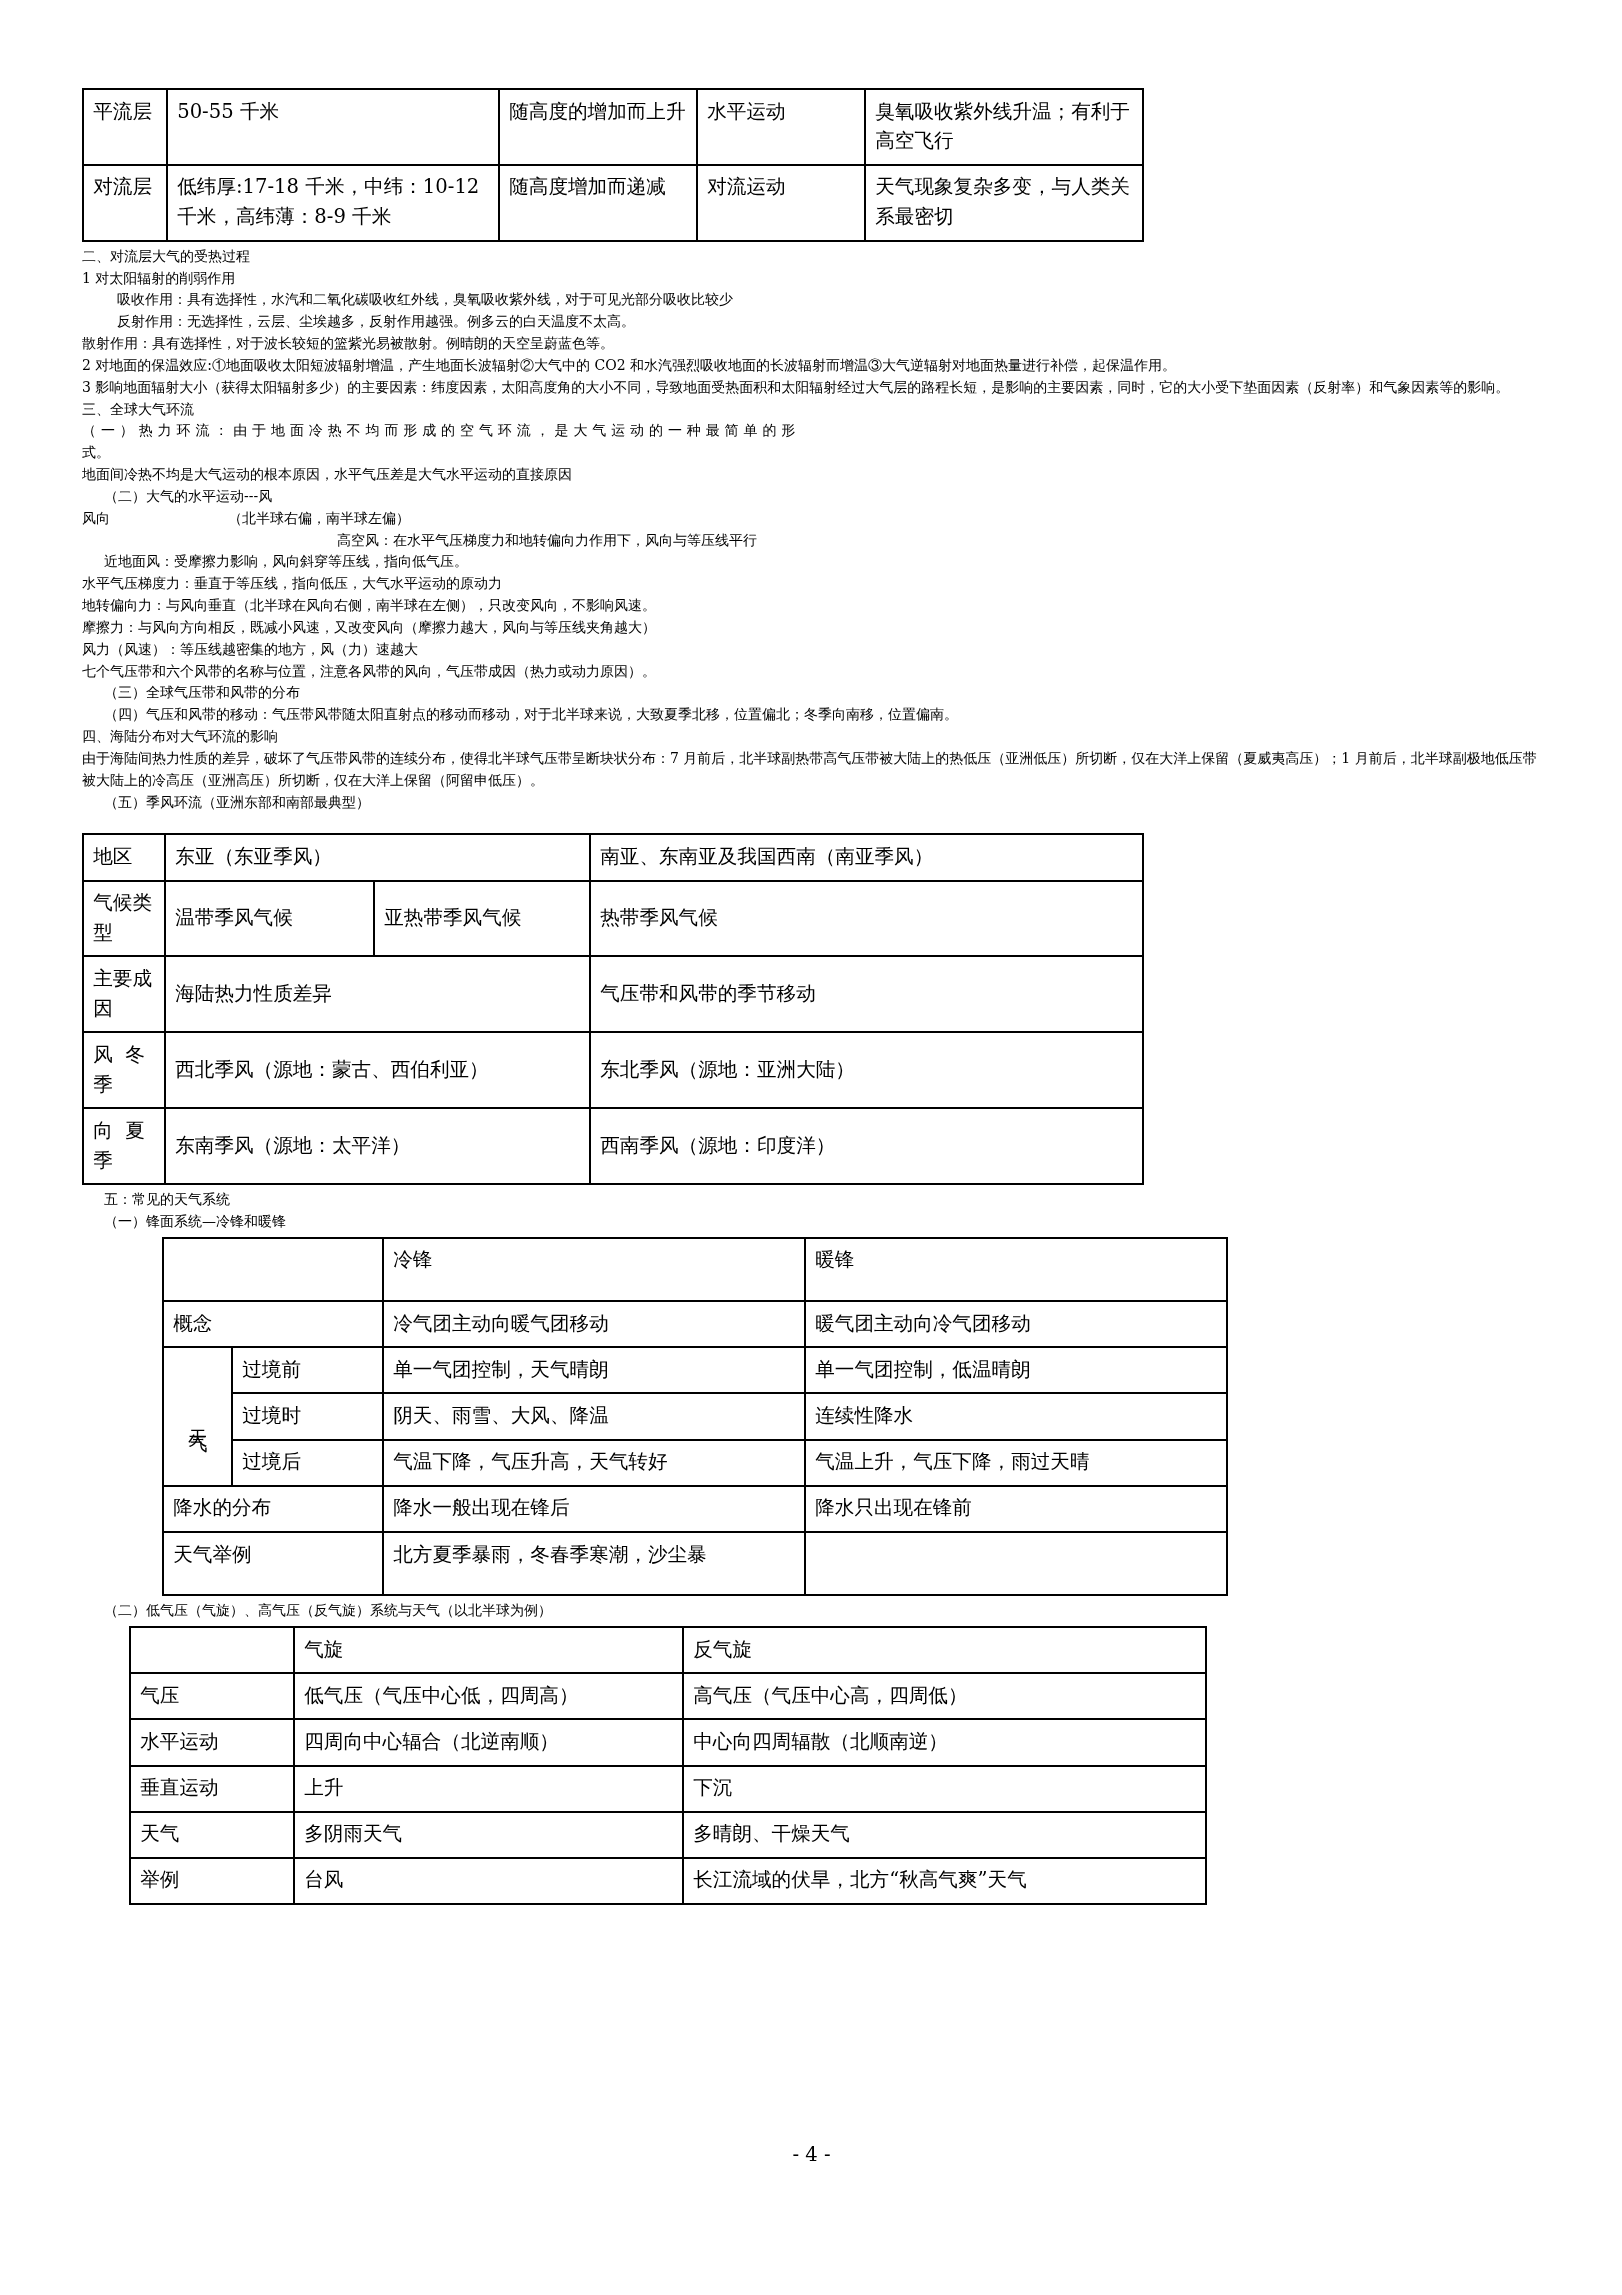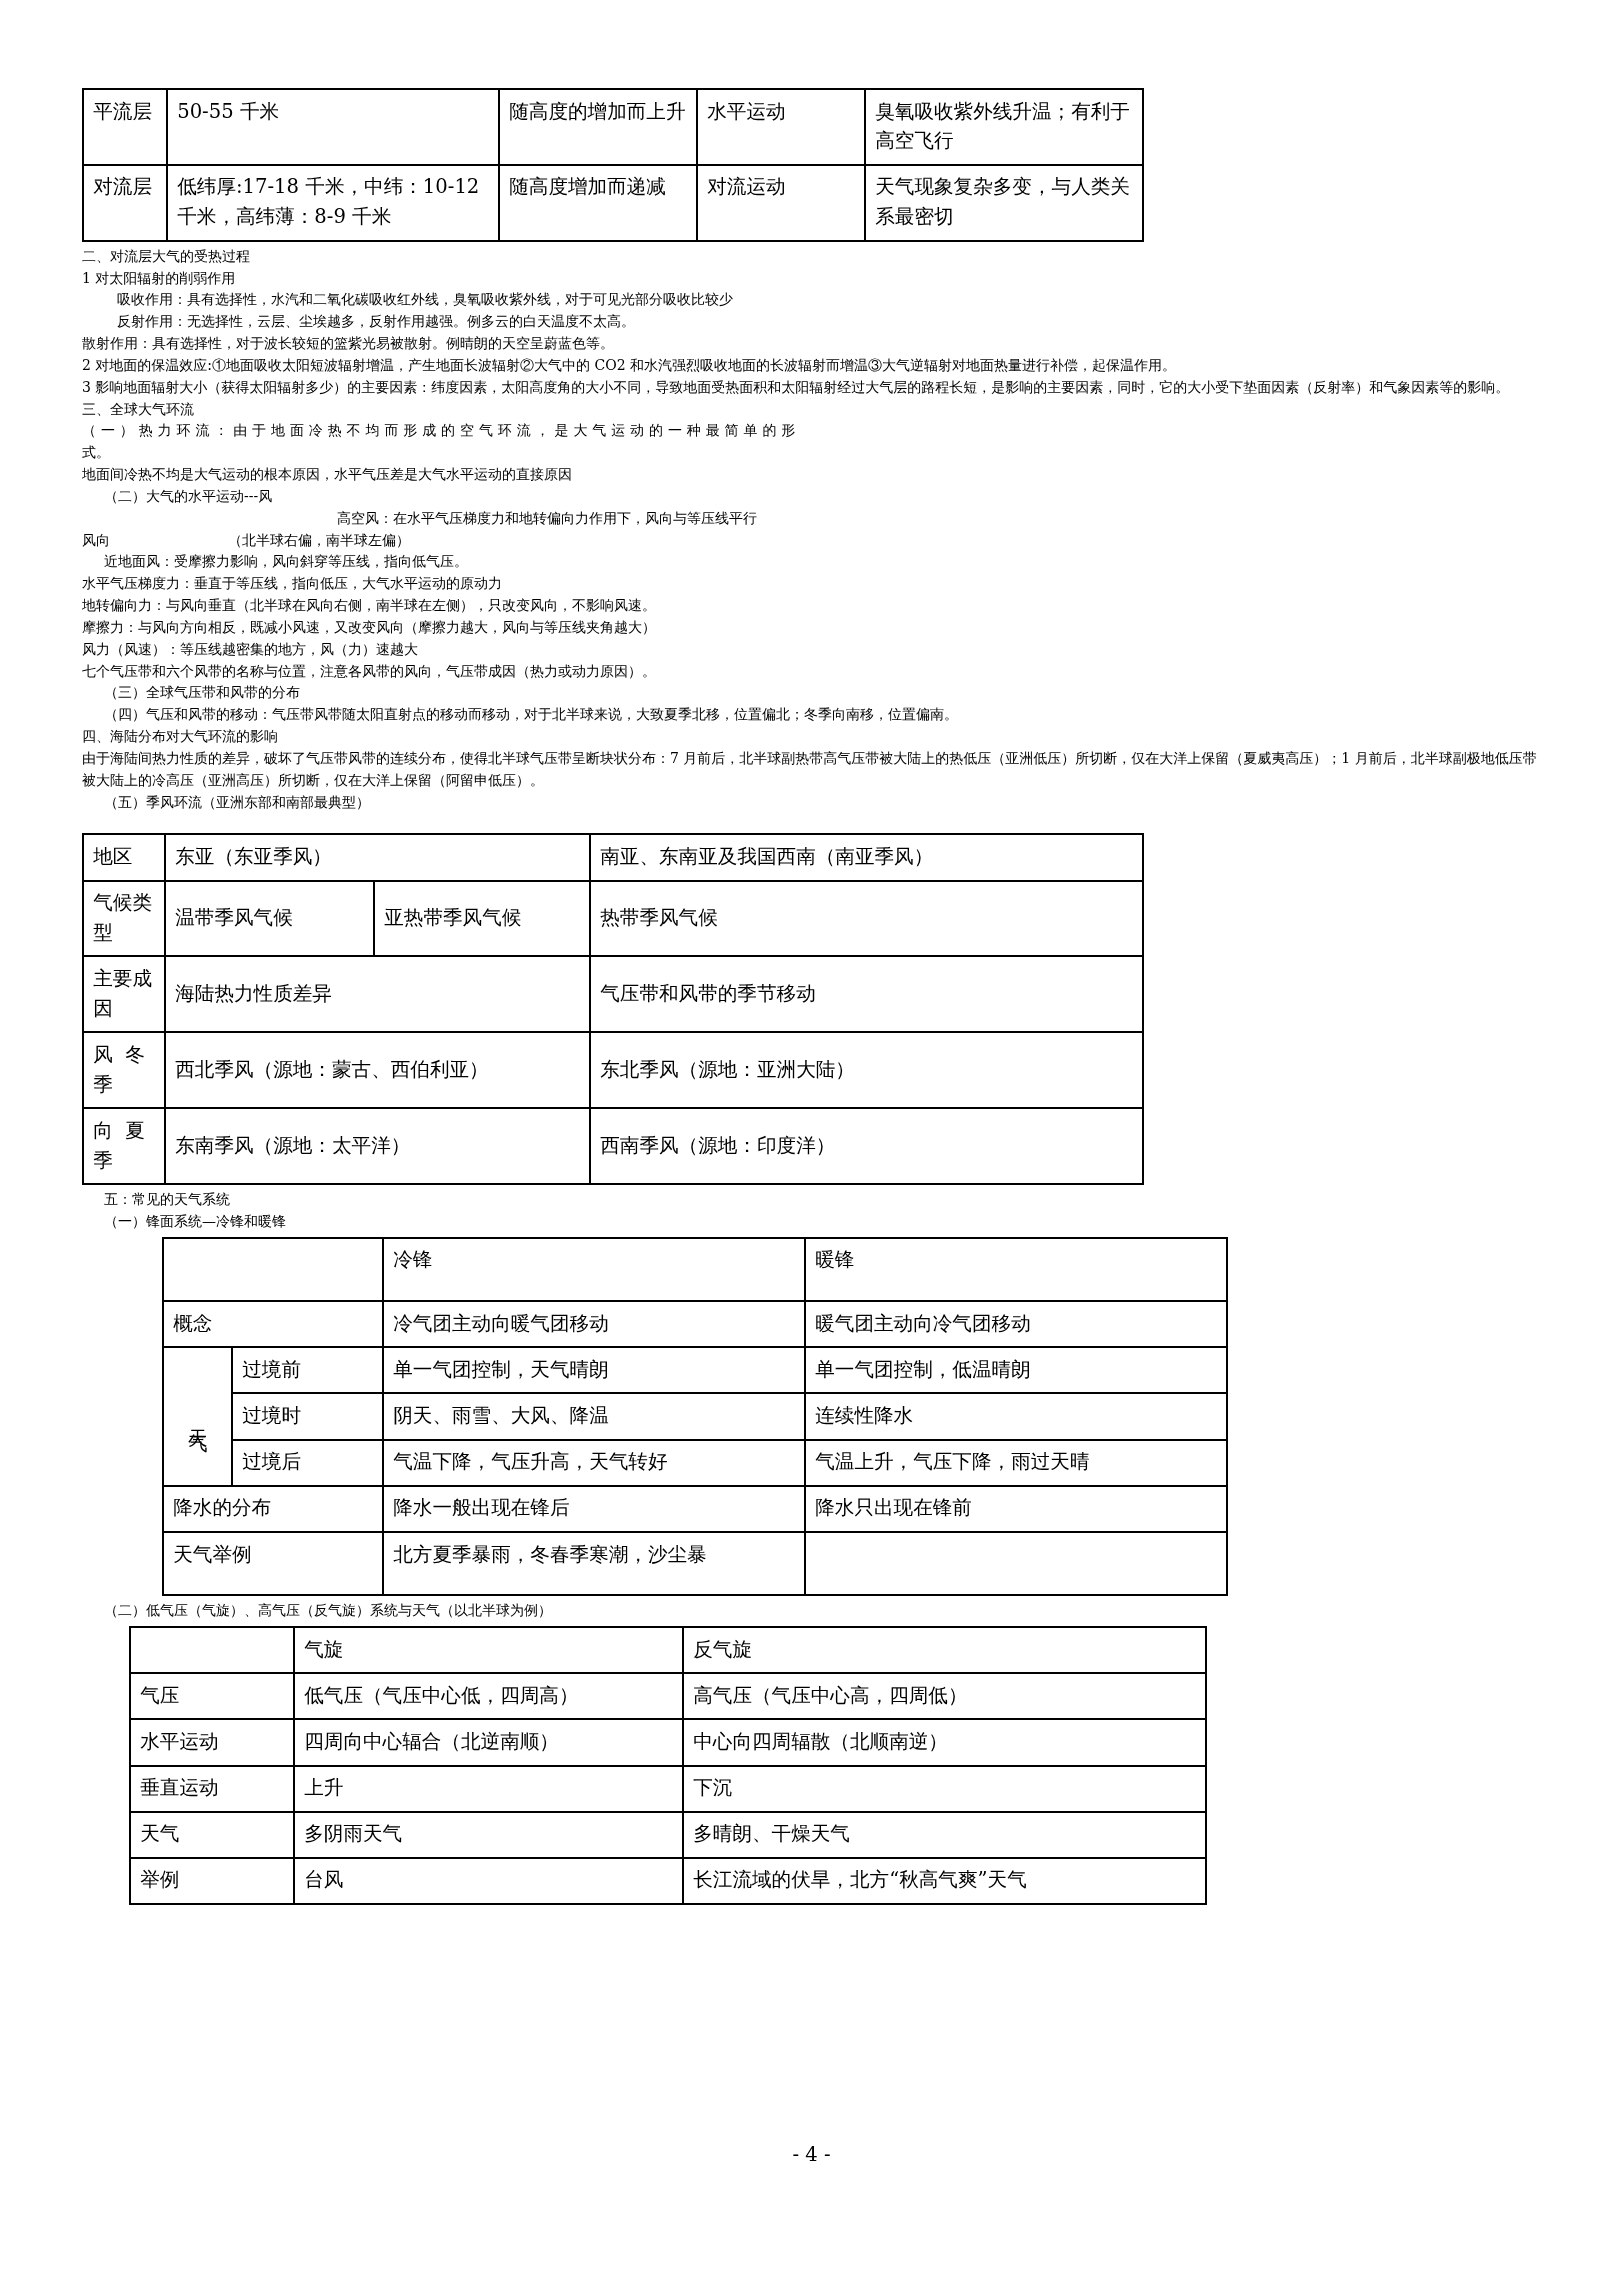--- a/index.html
+++ b/index.html
@@ -133,24 +133,24 @@
     <p class="line indent2">反射作用：无选择性，云层、尘埃越多，反射作用越强。例多云的白天温度不太高。</p>
     <p class="line">散射作用：具有选择性，对于波长较短的篮紫光易被散射。例晴朗的天空呈蔚蓝色等。</p>
     <p class="line">2 对地面的保温效应:①地面吸收太阳短波辐射增温，产生地面长波辐射②大气中的 CO2 和水汽强烈吸收地面的长波辐射而增温③大气逆辐射对地面热量进行补偿，起保温作用。</p>
     <p class="line">3 影响地面辐射大小（获得太阳辐射多少）的主要因素：纬度因素，太阳高度角的大小不同，导致地面受热面积和太阳辐射经过大气层的路程长短，是影响的主要因素，同时，它的大小受下垫面因素（反射率）和气象因素等的影响。</p>
 
     <p class="line">三、全球大气环流</p>
     <p class="line spread">（一）热力环流：由于地面冷热不均而形成的空气环流，是大气运动的一种最简单的形</p>
     <p class="line">式。</p>
     <p class="line">地面间冷热不均是大气运动的根本原因，水平气压差是大气水平运动的直接原因</p>
     <p class="line indent1">（二）大气的水平运动---风</p>
-    <p class="line" style="padding-left:255px">高空风：在水平气压梯度力和地转偏向力作用下，风向与等压线平行</p>
     <p class="line">
       <span>风向</span><span style="display:inline-block;width:118px"></span><span>（北半球右偏，南半球左偏）</span>
     </p>
+    <p class="line" style="padding-left:255px">高空风：在水平气压梯度力和地转偏向力作用下，风向与等压线平行</p>
     <p class="line indent1">近地面风：受摩擦力影响，风向斜穿等压线，指向低气压。</p>
     <p class="line">水平气压梯度力：垂直于等压线，指向低压，大气水平运动的原动力</p>
     <p class="line">地转偏向力：与风向垂直（北半球在风向右侧，南半球在左侧），只改变风向，不影响风速。</p>
     <p class="line">摩擦力：与风向方向相反，既减小风速，又改变风向（摩擦力越大，风向与等压线夹角越大）</p>
     <p class="line">风力（风速）：等压线越密集的地方，风（力）速越大</p>
     <p class="line">七个气压带和六个风带的名称与位置，注意各风带的风向，气压带成因（热力或动力原因）。</p>
     <p class="line indent1">（三）全球气压带和风带的分布</p>
     <p class="line indent1">（四）气压和风带的移动：气压带风带随太阳直射点的移动而移动，对于北半球来说，大致夏季北移，位置偏北；冬季向南移，位置偏南。</p>
 
     <p class="line">四、海陆分布对大气环流的影响</p>

